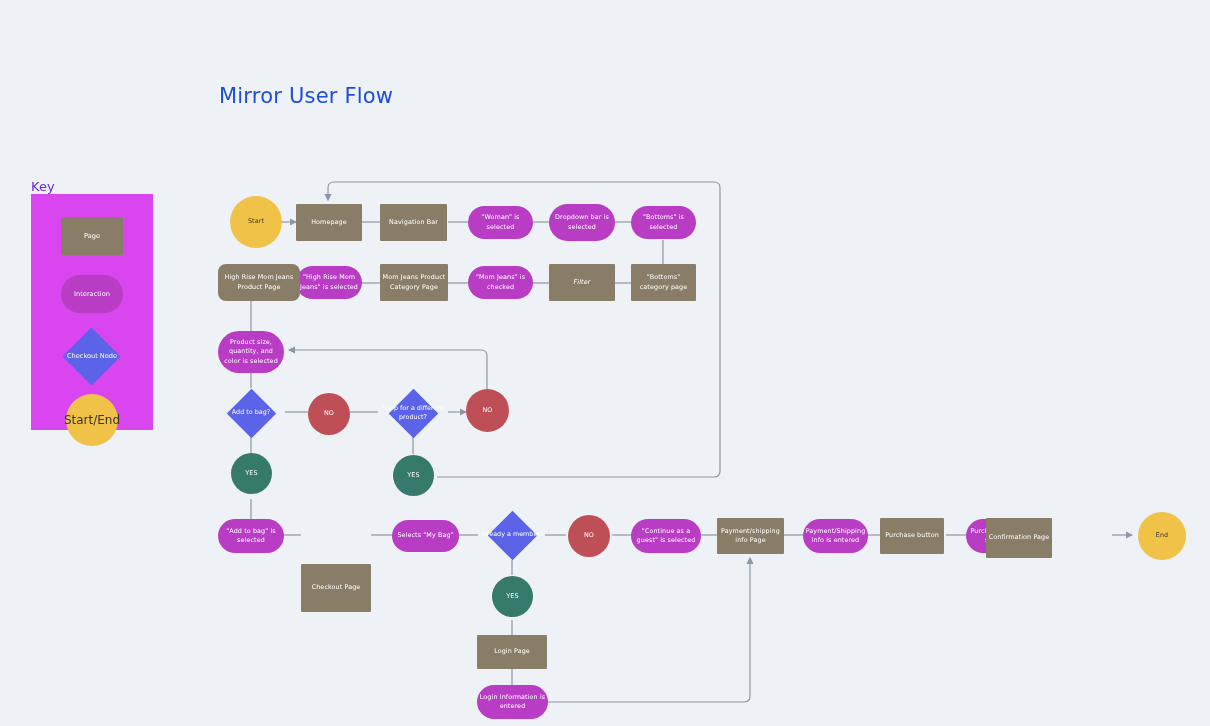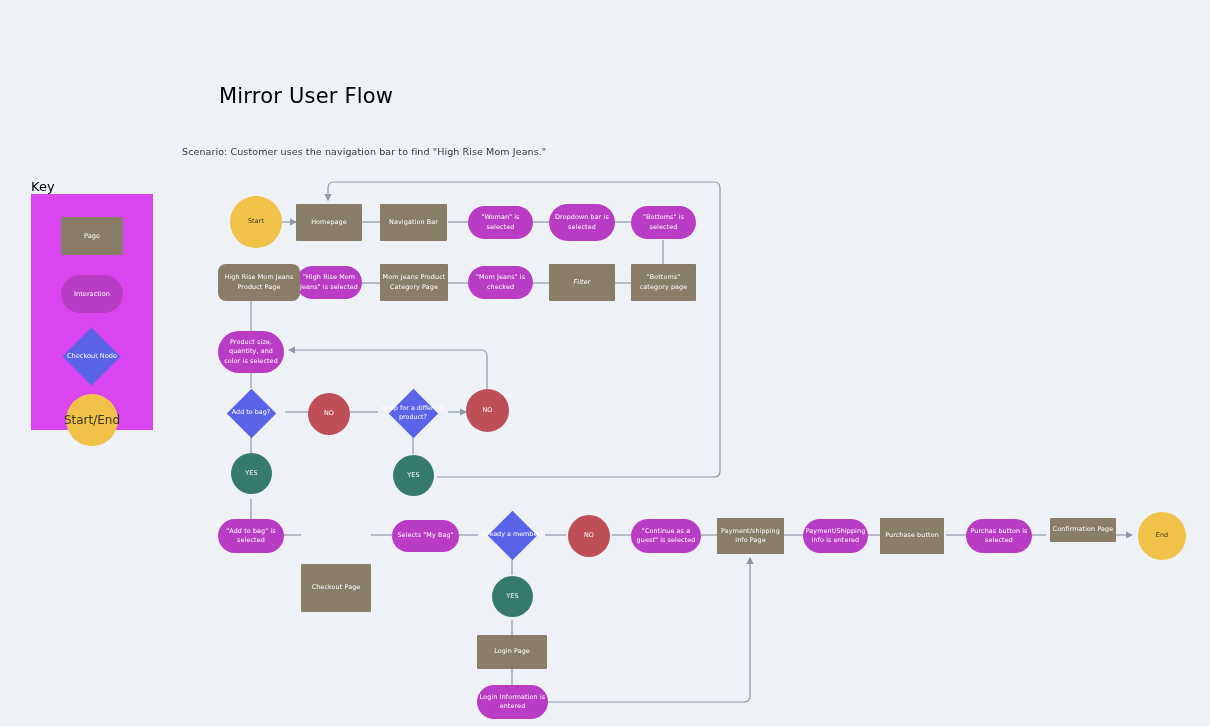--- a/index.html
+++ b/index.html
@@ -7,29 +7,29 @@
     width:1210px;height:726px;
     background:#eef1f5;
     font-family:"DejaVu Sans","Liberation Sans",sans-serif;
     position:relative;overflow:hidden;
   }
   #canvas{position:absolute;left:0;top:0;width:1210px;height:726px;}
   svg.wires{position:absolute;left:0;top:0;width:1210px;height:726px;pointer-events:none;}
 
   .title{
     position:absolute;left:219px;top:84px;
-    font-size:21px;color:#000000;letter-spacing:.2px;font-weight:400;
+    font-size:21px;color:#1d4ed8;letter-spacing:.2px;font-weight:400;
   }
   .scenario{
     position:absolute;left:182px;top:146px;
     font-size:9.5px;color:#2e3a49;letter-spacing:.1px;
   }
 
   
-  .key-label{position:absolute;left:31px;top:179px;font-size:13px;color:#000000;}
+  .key-label{position:absolute;left:31px;top:179px;font-size:13px;color:#6d28d9;}
   .key-panel{
     position:absolute;left:31px;top:194px;width:122px;height:236px;
     background:#d946ef;
   }
   .key-item{position:absolute;display:flex;align-items:center;justify-content:center;text-align:center;}
 
   
   .node{
     position:absolute;display:flex;align-items:center;justify-content:center;
     text-align:center;color:#fff;font-size:6.4px;line-height:1.45;
@@ -49,21 +49,20 @@
   .start-end{background:#f0c248;color:#3a3524;}
   .no{background:#bf4f56;}
   .yes{background:#357a6b;}
 </style>
 </head>
 <body>
 
 <div id="canvas">
 
   <div class="title">Mirror User Flow</div>
-  <div class="scenario">Scenario: Customer uses the navigation bar to find "High Rise Mom Jeans."</div>
 
   <div class="key-label">Key</div>
   <div class="key-panel">
     <div class="key-item page" style="left:30px;top:23px;width:62px;height:38px;color:#fff;font-size:6.6px;">
       <span>Page</span>
     </div>
     <div class="key-item inter" style="left:30px;top:81px;width:62px;height:38px;color:#fff;font-size:6.6px;">
       <span>Interaction</span>
     </div>
     <div class="key-item" style="left:29px;top:139px;width:64px;height:48px;">
@@ -232,21 +231,21 @@
   </div>
   <div class="node inter" style="left:803px;top:519px;width:65px;height:34px;">
     <span>Payment/Shipping info is entered</span>
   </div>
   <div class="node page" style="left:880px;top:518px;width:64px;height:36px;text-align:right;">
     <span>Purchase button</span>
   </div>
   <div class="node inter" style="left:966px;top:519px;width:66px;height:34px;">
     <span>Purchas button is selected</span>
   </div>
-  <div class="node page" style="left:1050px;top:518px;width:66px;height:24px;">
+  <div class="node page" style="left:986px;top:518px;width:66px;height:40px;">
     <span>Confirmation Page</span>
   </div>
   <div class="node circle start-end" style="left:1138px;top:512px;width:48px;height:48px;">
     <span>End</span>
   </div>
 
   <div class="node circle yes" style="left:492px;top:576px;width:41px;height:41px;">
     <span>YES</span>
   </div>
   <div class="node page" style="left:477px;top:635px;width:70px;height:34px;">

